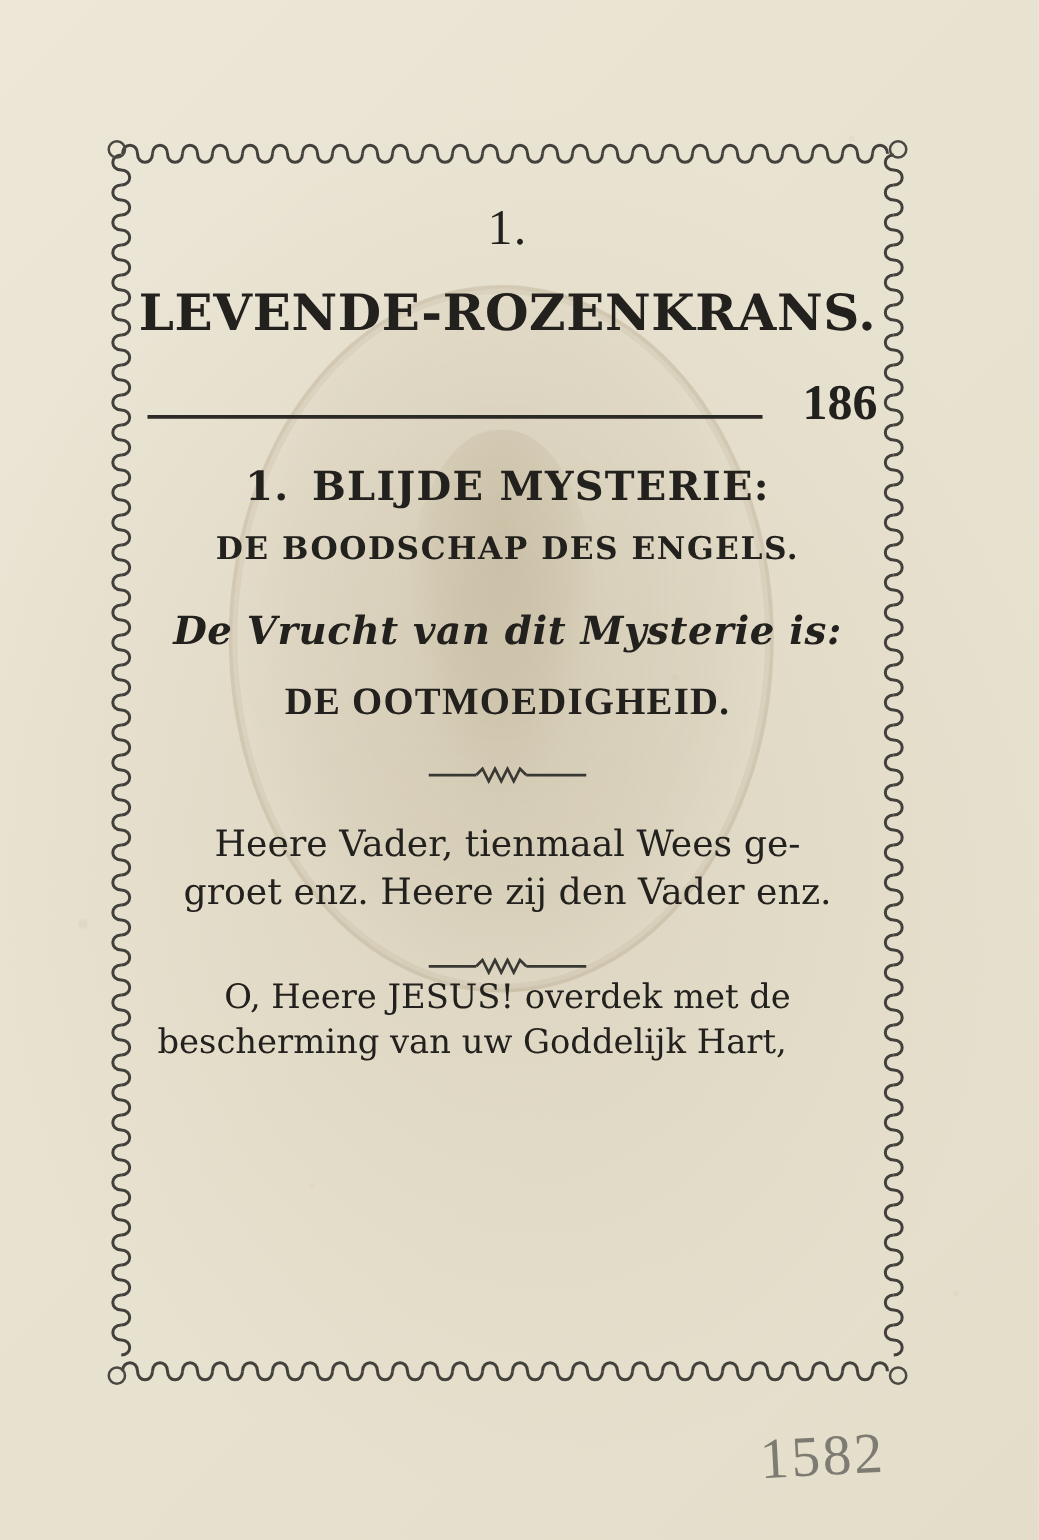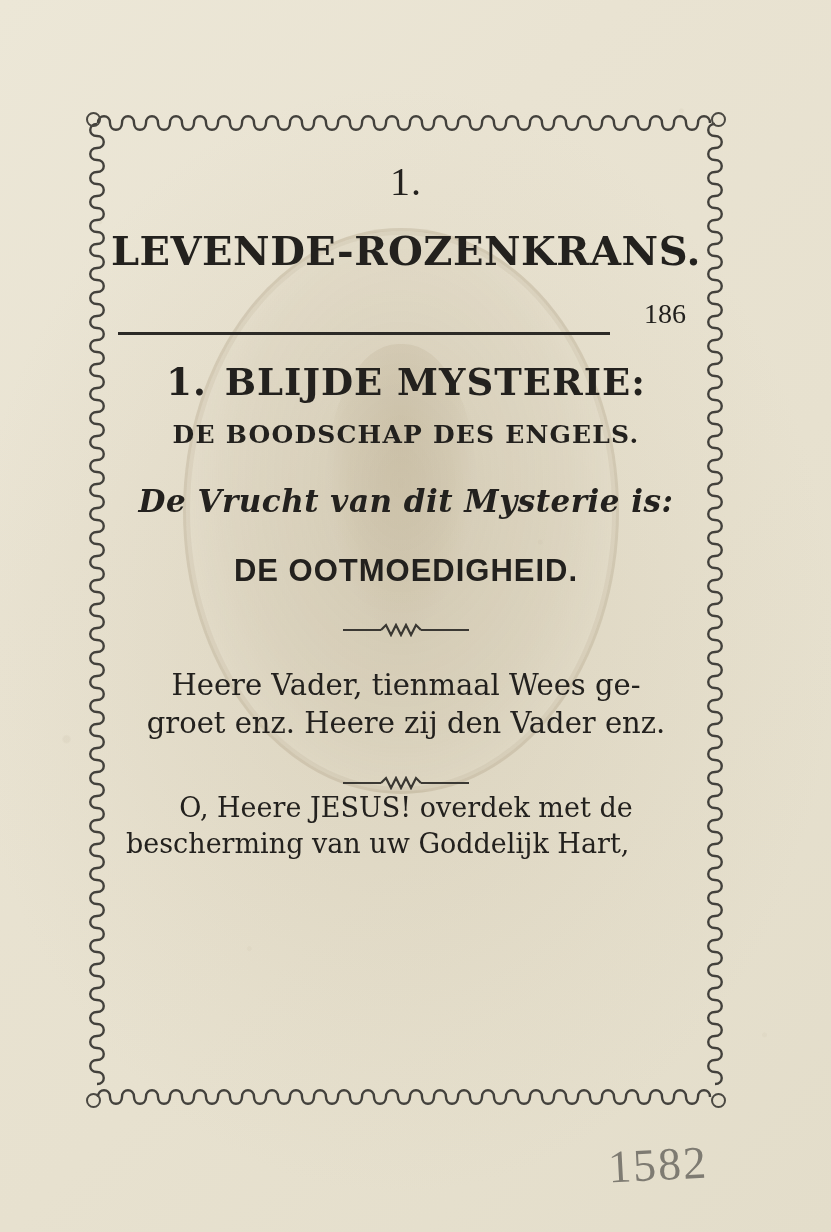--- a/index.html
+++ b/index.html
@@ -119,31 +119,32 @@
   .year-rule {
     position: absolute;
     left: 8px;
     right: 92px;
     top: 36px;
     height: 3px;
     background: #2c2a26;
   }
   .year-value {
     position: absolute;
-    right: 16px;
+    right: 0;
     top: 2px;
-    font-size: 28px;
+    font-size: 40px;
     font-family: "Liberation Serif", serif;
+    font-weight: bold;
   }
 
   .mystery-heading {
-    font-size: 37px;
+    font-size: 32px;
     font-weight: bold;
     letter-spacing: 1px;
-    margin-top: 12px;
+    margin-top: 22px;
     font-family: "DejaVu Serif", serif;
   }
   .mystery-heading .mh-num { margin-right: 18px; }
 
   .subheading {
     font-size: 25px;
     font-weight: bold;
     letter-spacing: 1.2px;
     margin-top: 16px;
     font-family: "DejaVu Serif", serif;
@@ -156,22 +157,22 @@
     margin-top: 34px;
     letter-spacing: 0.5px;
     font-family: "DejaVu Serif", serif;
     text-align: center;
   }
 
   .virtue {
     font-size: 31px;
     font-weight: bold;
     letter-spacing: 1px;
-    margin-top: 34px;
-    font-family: Liberation Sans, sans-serif;
+    margin-top: 20px;
+    font-family: Liberation Serif, serif;
   }
 
   .divider {
     margin: 34px auto 0 auto;
     width: 130px;
     height: 14px;
     color: #3a3833;
   }
 
   .prayer-line {

